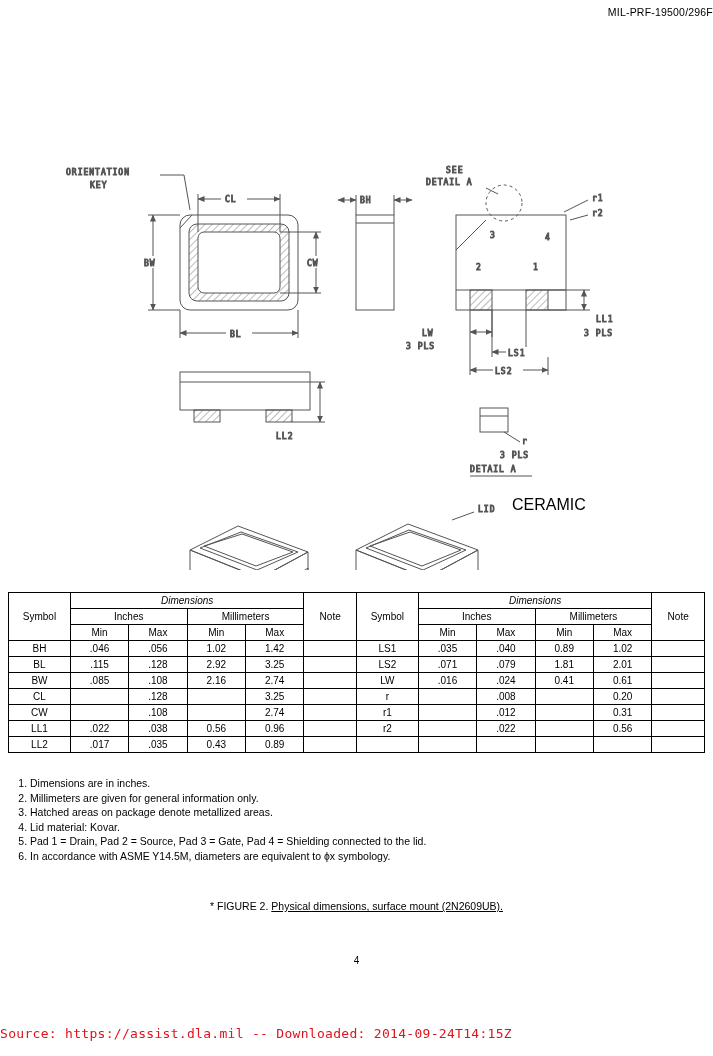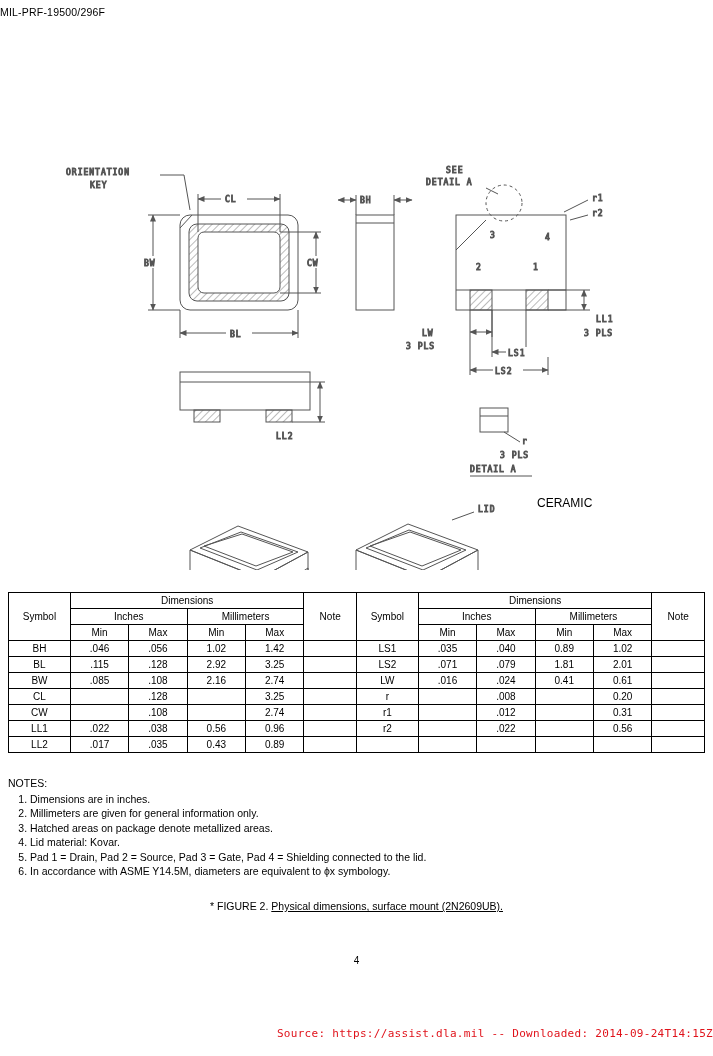--- a/index.html
+++ b/index.html
@@ -6,53 +6,53 @@
   body{
     width:713px;height:1056px;
     background:#ffffff;
     font-family:"Liberation Sans", sans-serif;
     color:#000;
     position:relative;
     overflow:hidden;
   }
   .doc-title{
     position:absolute;top:6px;left:0;width:713px;
-    text-align:left;font-size:10.5px;letter-spacing:0.2px;
+    text-align:right;font-size:10.5px;letter-spacing:0.2px;
   }
   
   .drawing{position:absolute;top:60px;left:0;width:713px;height:510px;margin-left:8px;}
   .mono2{font-family:"DejaVu Sans Mono", monospace;font-size:8px;letter-spacing:1px;fill:#555;}
   .ceramic-label{
-    position:absolute;left:512px;top:496px;font-size:12px;color:#000;margin-left:25px;
+    position:absolute;left:512px;top:496px;font-size:16px;color:#000;
   }
   
   .dimtable{
     position:absolute;left:8px;top:592px;width:697px;
     border-collapse:collapse;font-size:10px;
   }
   .dimtable td,.dimtable th{
     border:1px solid #000;text-align:center;padding:0;height:15px;font-weight:normal;
   }
   .dimtable .sym{width:52px;text-align:center;}
   .dimtable .val{width:49px;}
   .dimtable .note{width:44px;}
-  .dimtable .grp{height:15px;}
+  .dimtable .grp{height:15px;font-style:italic;}
   
   .notes{position:absolute;left:8px;top:776px;font-size:10.5px;line-height:14.5px;}
   .notes .hdr{margin-bottom:1px;}
   .notes ol{margin:0;padding-left:22px;}
   .notes li{margin:0;padding:0;}
   .figcap{
     position:absolute;left:0;top:900px;width:713px;text-align:center;font-size:10.5px;
   }
   .figcap u{text-decoration:underline;margin-top:24px;}
   .pagenum{position:absolute;left:0;top:955px;width:713px;text-align:center;font-size:10px;}
   .source{
-    position:absolute;left:0;top:1028px;width:713px;text-align:right;
-    font-family:"DejaVu Sans Mono", monospace;font-size:11px;color:#e0121a;line-height:12px;
+    position:absolute;left:0;top:1028px;width:713px;text-align:left;
+    font-family:"DejaVu Sans Mono", monospace;font-size:13px;color:#e0121a;line-height:12px;
     letter-spacing:0.3px;
   }
 </style>
 </head>
 <body>
 
 <div class="doc-title">MIL-PRF-19500/296F</div>
 
 <div class="drawing">
 <svg width="713" height="510" viewBox="0 0 713 510" xmlns="http://www.w3.org/2000/svg">
@@ -330,21 +330,20 @@
     <td></td>
     <td></td>
     <td></td>
     <td></td>
     <td></td>
   </tr>
 </tbody>
   </table>
 
 <div class="notes">
-  <div class="hdr">NOTES:</div>
   <ol>
     <li>Dimensions are in inches.</li>
     <li>Millimeters are given for general information only.</li>
     <li>Hatched areas on package denote metallized areas.</li>
     <li>Lid material: Kovar.</li>
     <li>Pad 1 = Drain, Pad 2 = Source, Pad 3 = Gate, Pad 4 = Shielding connected to the lid.</li>
     <li>In accordance with ASME Y14.5M, diameters are equivalent to ϕx symbology.</li>
   </ol>
 </div>
 

